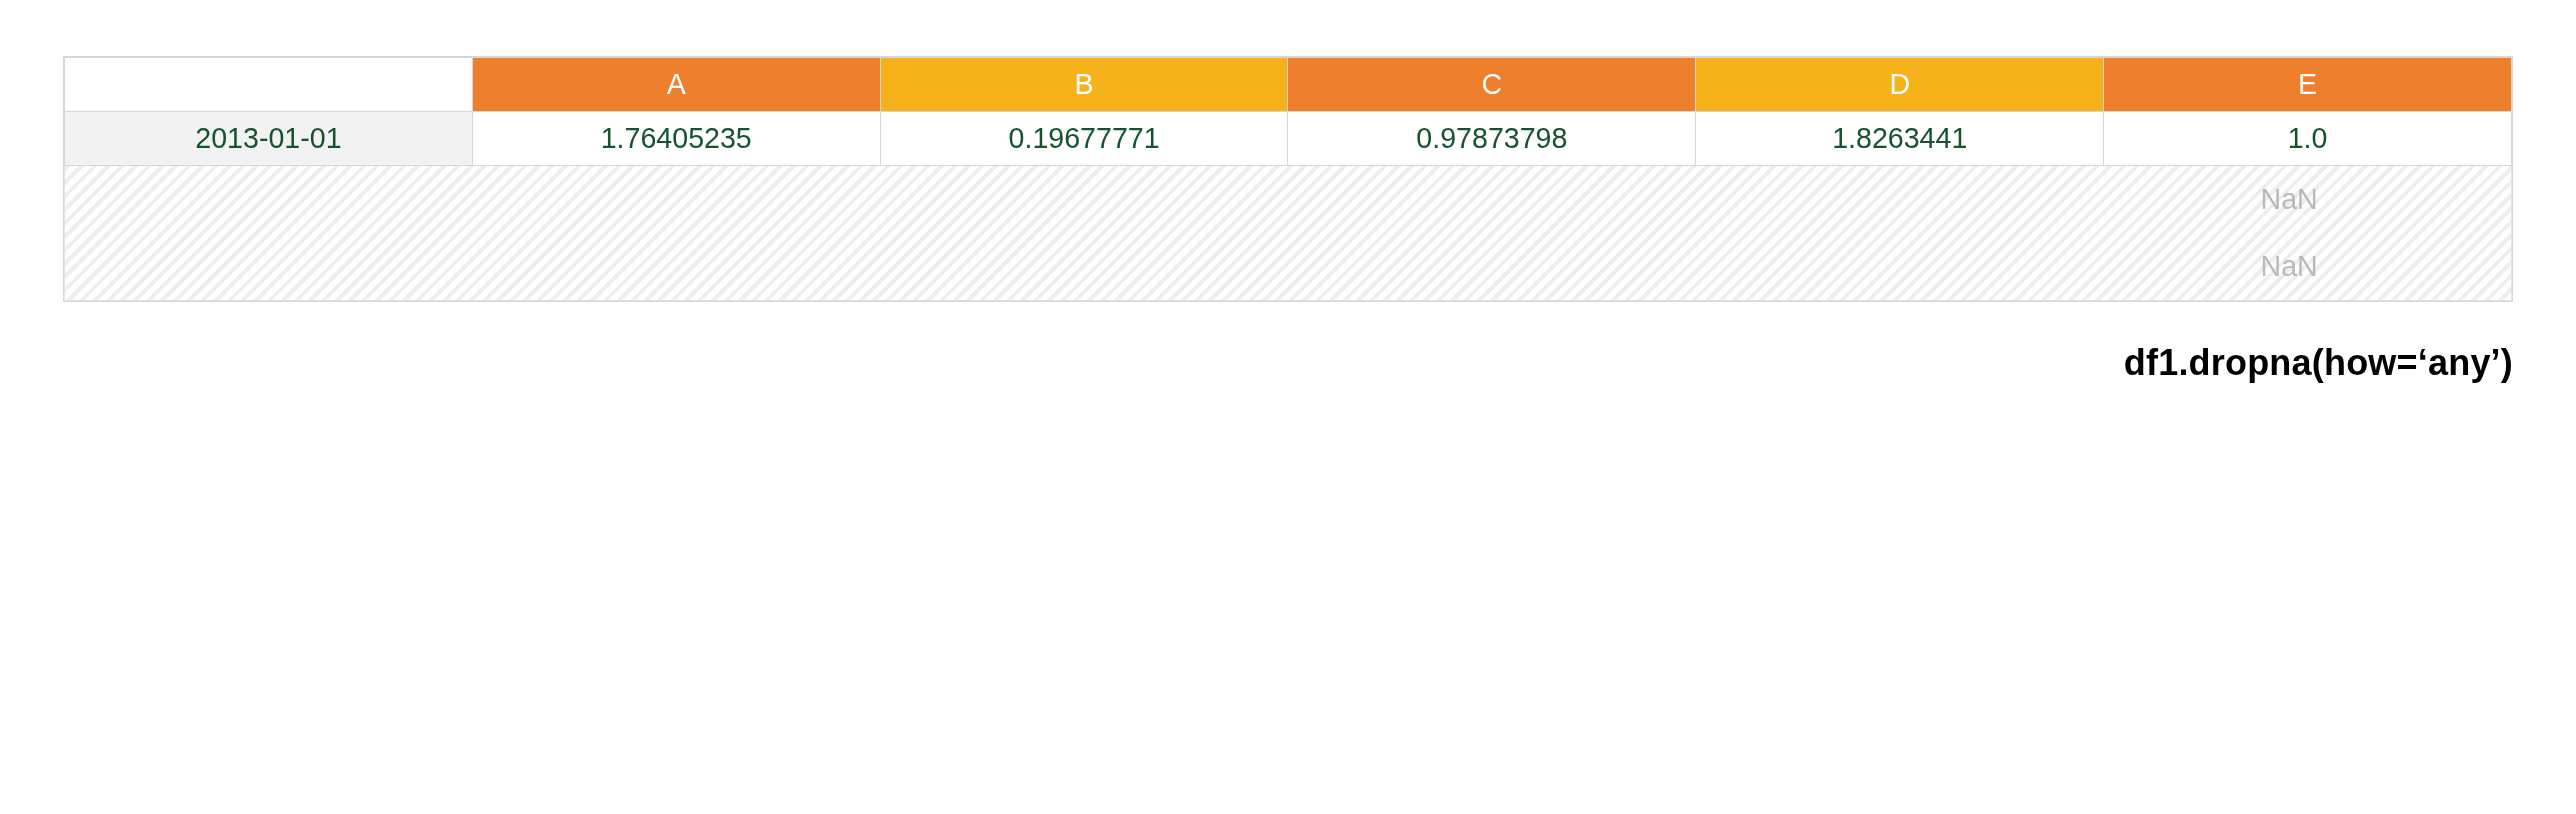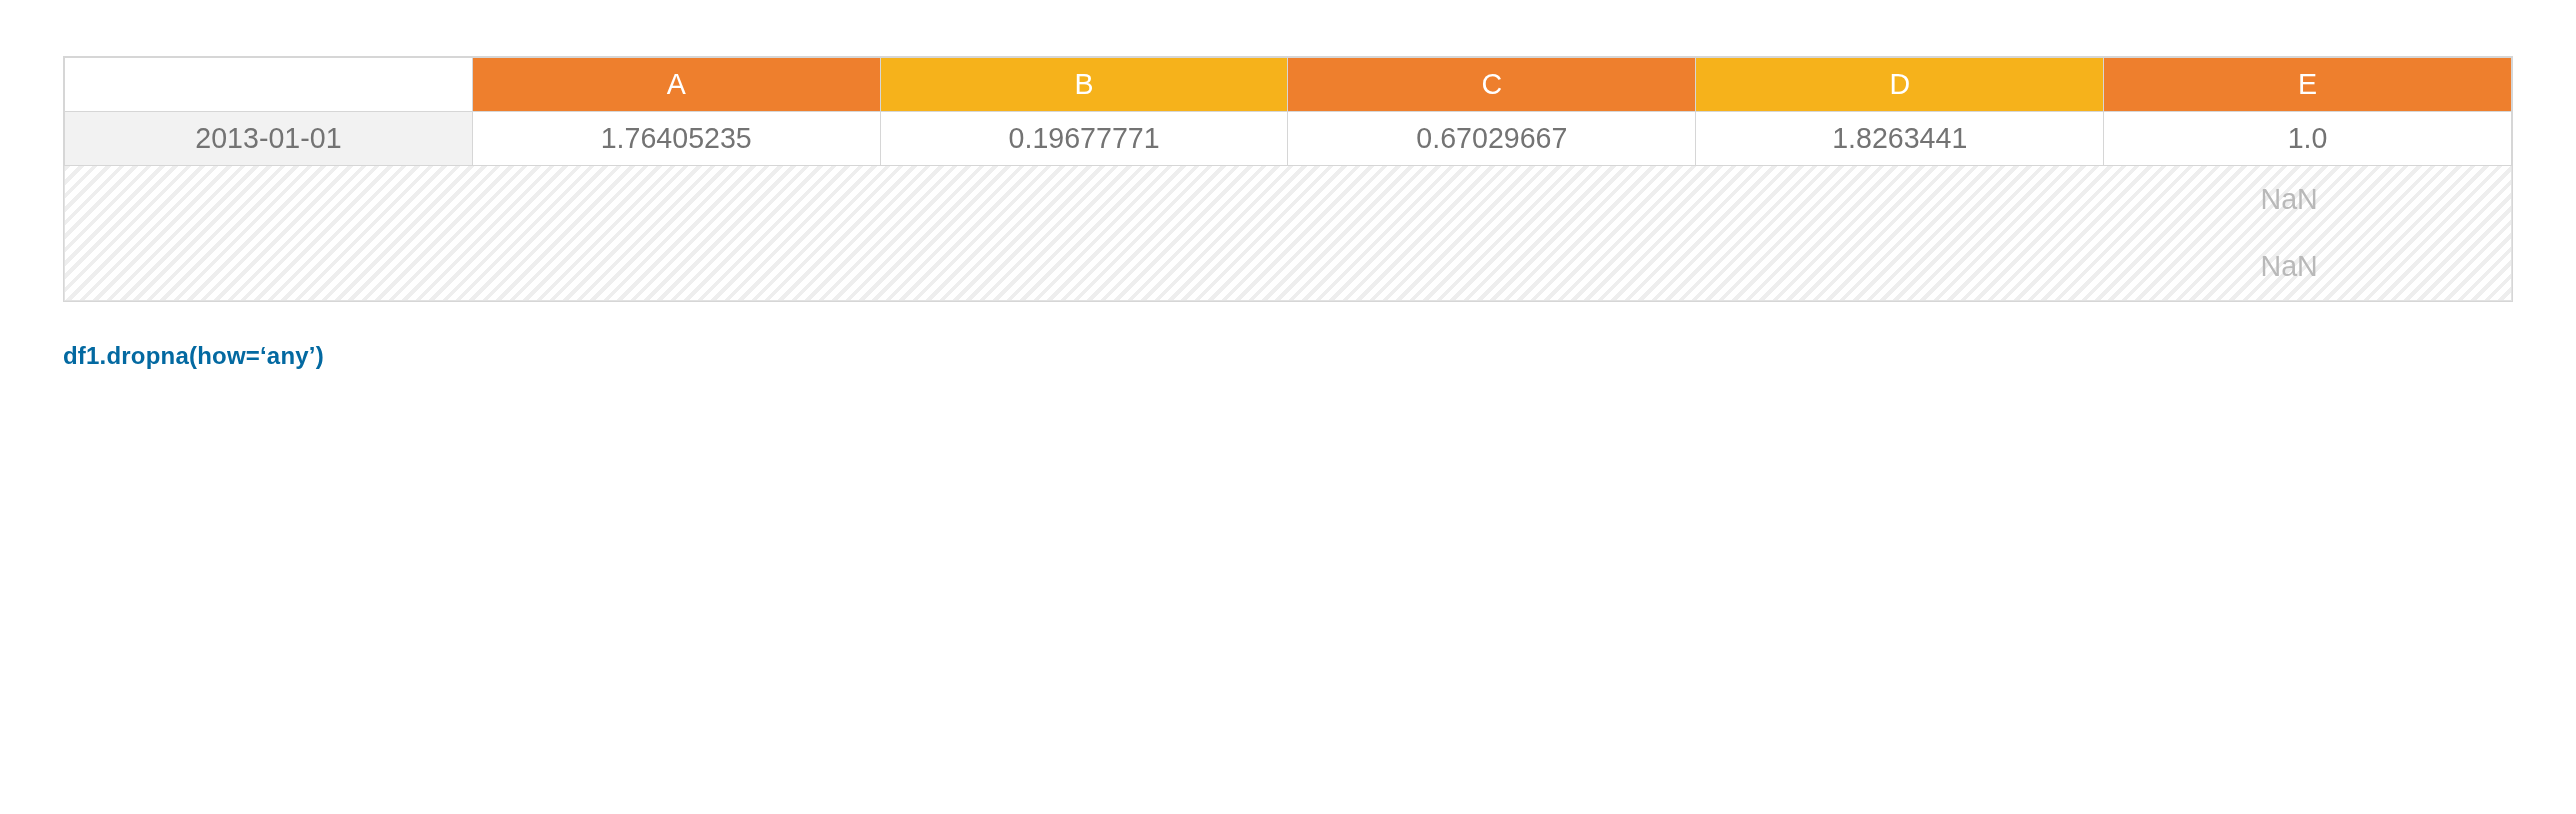--- a/index.html
+++ b/index.html
@@ -21,21 +21,21 @@
       border-collapse: collapse;
       table-layout: fixed;
     }
     th, td {
       border: 0.8px solid #d6d6d6;
       font-size: 28.6px;
       height: 54px;
       text-align: center;
       vertical-align: middle;
       font-weight: 400;
-      color: #737373;
+      color: #14532d;
     }
     th.colA, th.colC, th.colE {
       background: #ee7f2d;
       color: #ffffff;
       font-weight: 400;
     }
     th.colB, th.colD {
       background: #f6b21b;
       color: #ffffff;
       font-weight: 400;
@@ -69,24 +69,24 @@
       width: 16.6667%;
       height: 100%;
       display: flex;
       flex-direction: column;
       justify-content: space-around;
       align-items: center;
       color: #b9b9b9;
       font-size: 28.6px;
     }
     .caption {
-      text-align: left;
-      font-size: 24px;
+      text-align: right;
+      font-size: 36px;
       font-weight: 700;
-      color: #0369a1;
+      color: #000000;
       margin-top: 40px;
       letter-spacing: 0.2px;
     }
   </style>
 </head>
 <body>
 
 <div class="table-wrap">
   <table>
     <thead>
@@ -97,21 +97,21 @@
         <th class="colC">C</th>
         <th class="colD">D</th>
         <th class="colE">E</th>
       </tr>
     </thead>
     <tbody>
       <tr>
         <td class="idx">2013-01-01</td>
         <td class="val">1.76405235</td>
         <td class="val">0.19677771</td>
-        <td class="val">0.67029667</td>
+        <td class="val">0.97873798</td>
         <td class="val">1.8263441</td>
         <td class="val">1.0</td>
       </tr>
     </tbody>
   </table>
   <div class="dropped-area">
     <div class="nan-col">
       <span>NaN</span>
       <span>NaN</span>
     </div>

